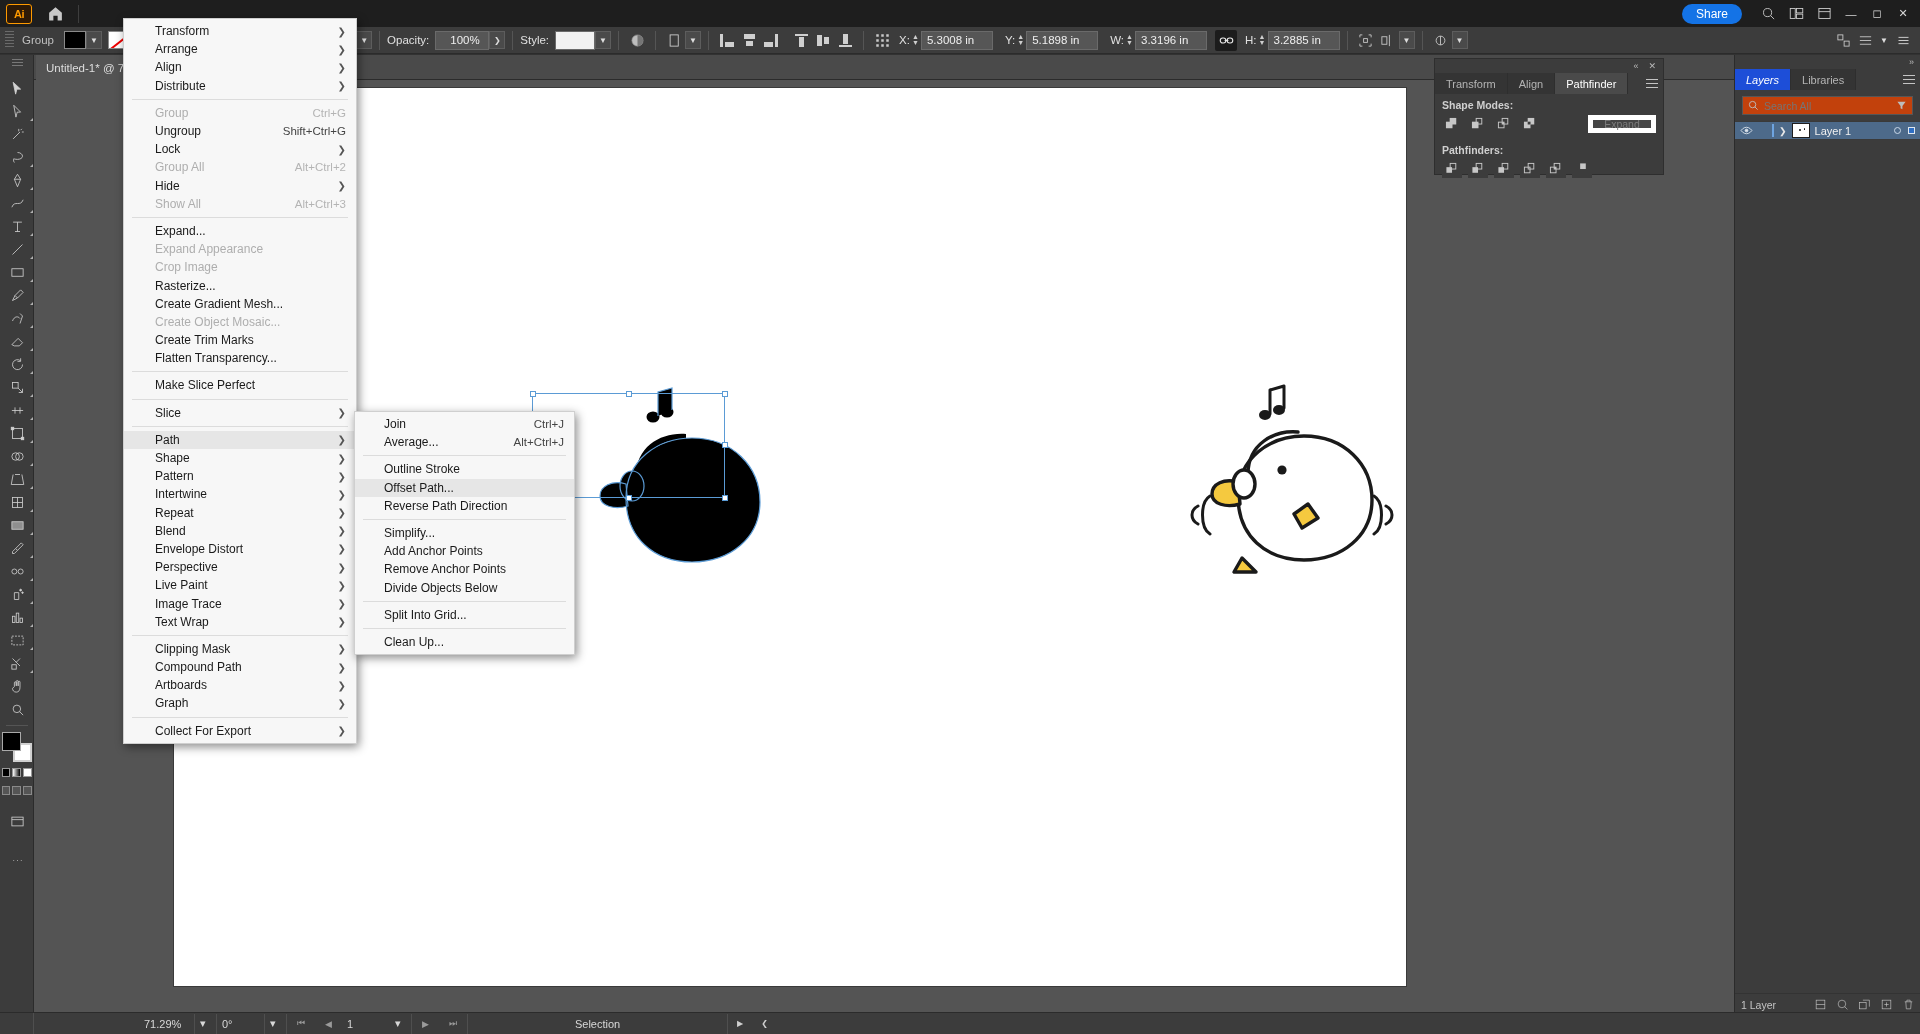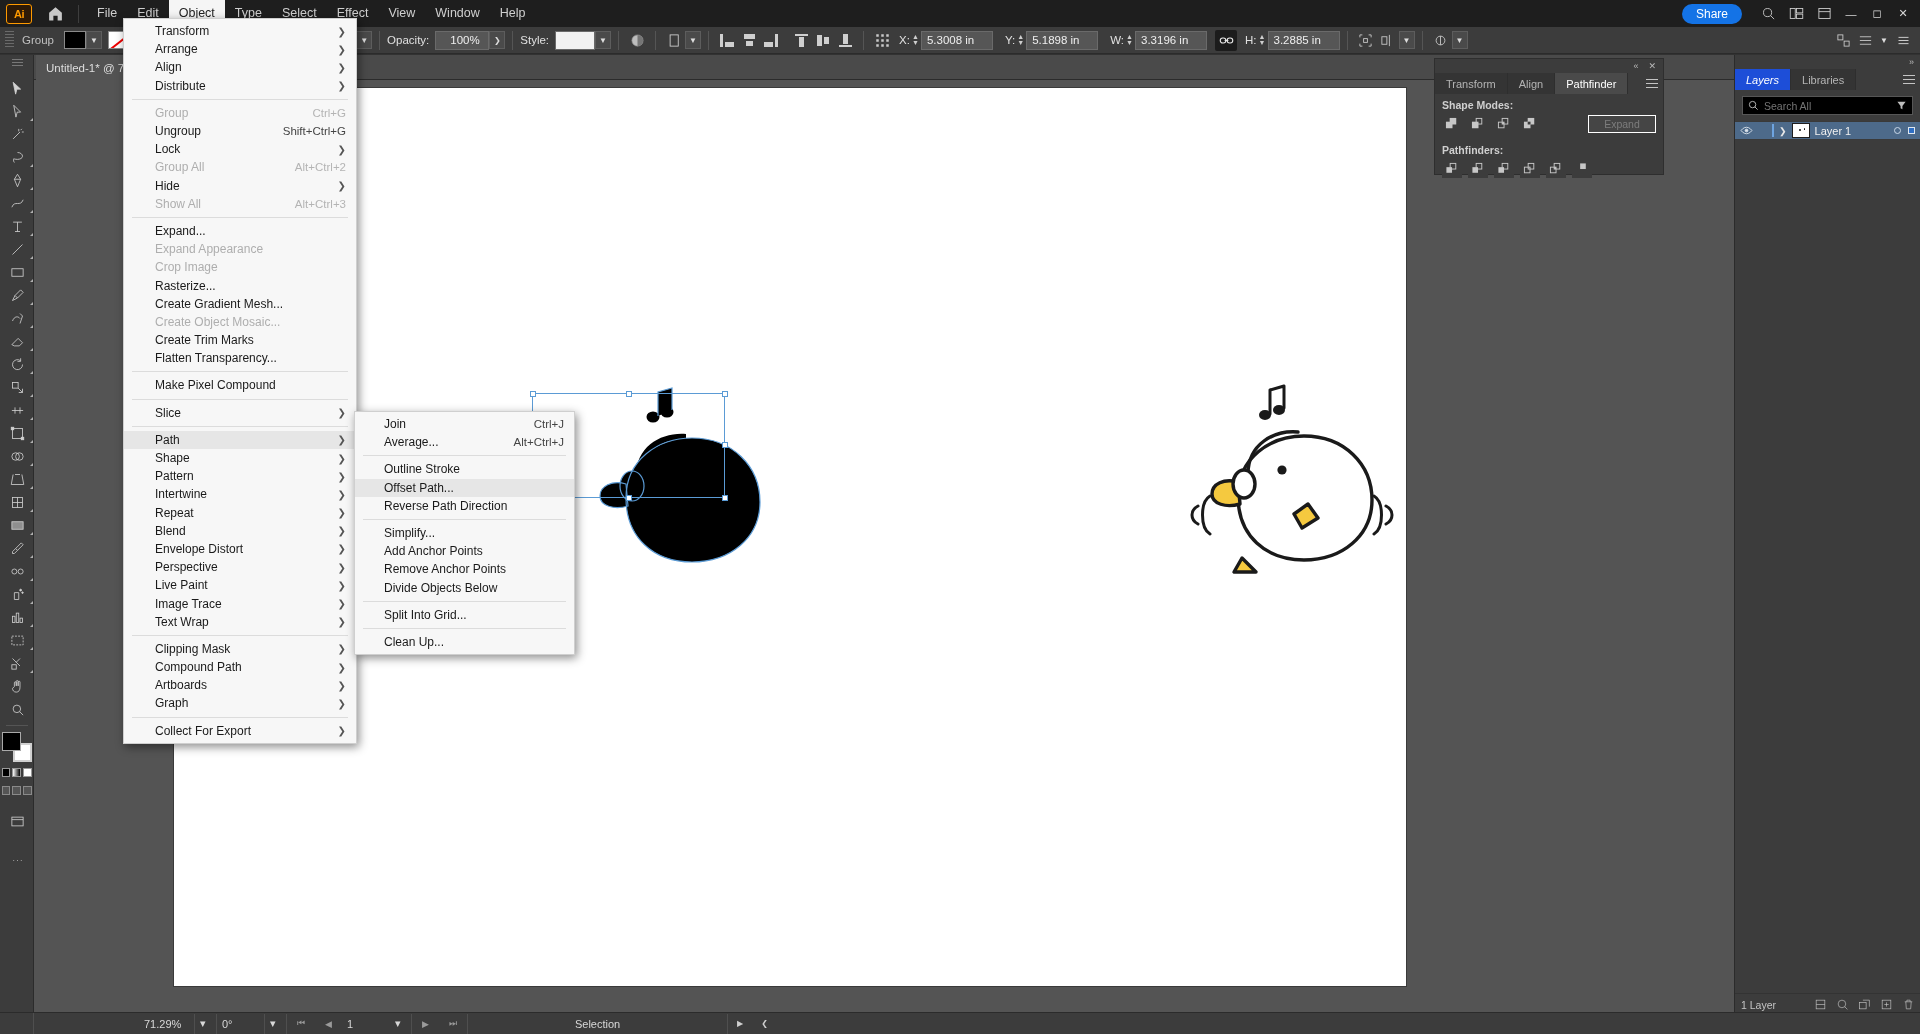--- a/index.html
+++ b/index.html
@@ -214,36 +214,36 @@
   .pf-burger { margin-left:auto; width:22px; display:flex; align-items:center; justify-content:center; }
   .pf-burger i { display:block; width:12px; height:1.5px; background:#c4c4c4; box-shadow:0 4px 0 #c4c4c4, 0 -4px 0 #c4c4c4;}
   .pf-body { padding:5px 7px 0; }
   .pf-sec { font-size:10.5px; color:#cfcfcf; margin-bottom:4px;font-weight:bold; }
   .pf-row { display:flex; gap:6px; align-items:center; }
   .pf-btn {
     width:20px; height:18px; background:#3c3c3c; border:1px solid transparent;
     display:flex; align-items:center; justify-content:center;
   }
   .pf-expand {
-    margin-left:auto; width:68px; height:18px; background:#454545; border:1px solid #ffffff;
+    margin-left:auto; width:68px; height:18px; background:#454545; border:5px solid #ffffff;
     color:#7d7d7d; font-size:10.5px; display:flex; align-items:center; justify-content:center;
   }
 
   
   .layers-panel {
     position:absolute; right:0; top:55px; width:186px; height:960px;
     background:#3c3c3c; border-left:1px solid #2b2b2b;
   }
   .lp-top { height:14px; display:flex; align-items:center; justify-content:flex-end; padding-right:6px;}
   .lp-top span { color:#b8b8b8; font-size:9px; }
   .lp-tabs { display:flex; height:21px; }
   .lp-tab { padding:0 11px; display:flex; align-items:center; font-size:11px; color:#b4b4b4; background:#343434; border-right:1px solid #2e2e2e;}
   .lp-tab.on { background:#1d4ed8; color:#fff;font-style:italic; }
   .lp-search {
-    margin:6px 7px; height:19px; background:#000000; border:1px solid #565656;
+    margin:6px 7px; height:19px; background:#c2410c; border:1px solid #565656;
     display:flex; align-items:center; padding:0 5px; gap:5px;
   }
   .lp-search input {
     background:transparent; border:0; outline:0; color:#c8c8c8; font-size:10.5px;
     font-family:"Liberation Sans", sans-serif; width:118px;
   }
   .lp-row {
     height:19px; background:#4d6a8a; display:flex; align-items:center;
     font-size:11px; color:#f0f0f0; gap:5px; padding:0 5px;
     border-top:1px solid #3a3a3a; border-bottom:1px solid #3a3a3a;
@@ -264,31 +264,20 @@
 <div class="app">
 
   <div class="menubar">
     <div class="ai-logo">Ai</div>
     <div class="home-icon">
       <svg viewBox="0 0 24 24">
           <path d="M3 11l9-8 9 8v10a1 1 0 0 1-1 1h-5v-7H9v7H4a1 1 0 0 1-1-1z"></path>
         </svg>
     </div>
     <div class="menu-sep"></div>
-    <div class="menu-items">
-      <div class="menu-item">File</div>
-      <div class="menu-item">Edit</div>
-      <div class="menu-item active">Object</div>
-      <div class="menu-item">Type</div>
-      <div class="menu-item">Select</div>
-      <div class="menu-item">Effect</div>
-      <div class="menu-item">View</div>
-      <div class="menu-item">Window</div>
-      <div class="menu-item">Help</div>
-    </div>
     <div class="menubar-right">
       <div class="share-btn">Share</div>
       <div class="mb-ico">
         <svg viewBox="0 0 24 24">
             <circle cx="10.5" cy="10.5" r="6.5"></circle>
             <path d="M15.5 15.5L21 21"></path>
           </svg>
       </div>
       <div class="mb-ico">
         <svg viewBox="0 0 24 24">
@@ -895,21 +884,21 @@
       </div>
     <div class="mrow">
         <span>Create Trim Marks</span>
       </div>
     <div class="mrow">
         <span>Flatten Transparency...</span>
       </div>
     <div class="msep"></div>
 
     <div class="mrow">
-        <span>Make Pixel Compound</span>
+        <span>Make Slice Perfect</span>
       </div>
     <div class="msep"></div>
 
     <div class="mrow">
         <span>Slice</span>
         <span class="chev">❯</span>
       </div>
     <div class="msep"></div>
 
     <div class="mrow hl">

